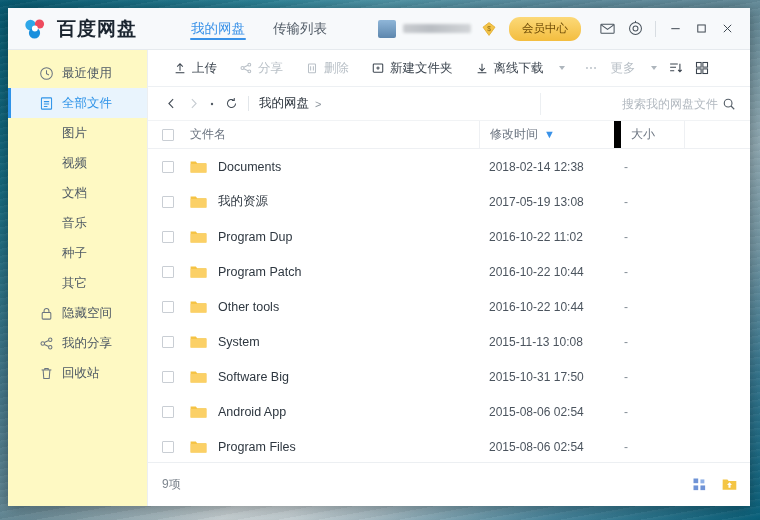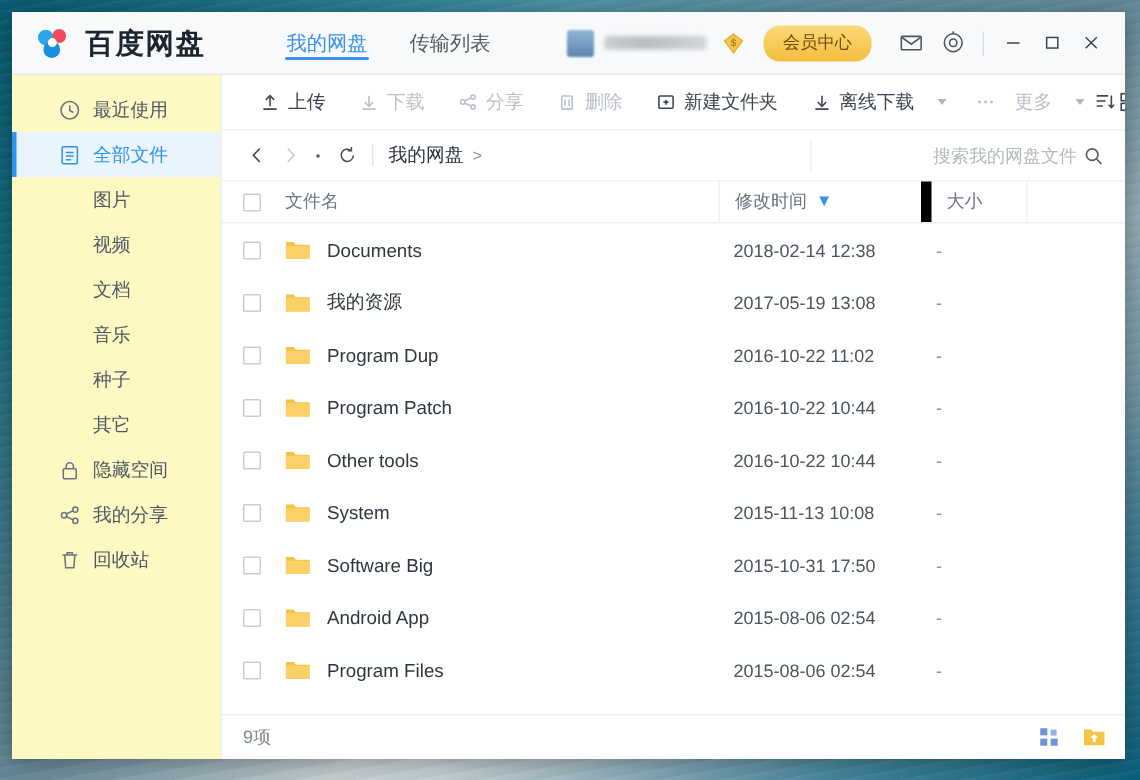--- a/index.html
+++ b/index.html
@@ -246,21 +246,21 @@
     cursor: default;
   }
   .r-name { flex: 1 1 auto; padding-left: 16px; display: flex; align-items: center; gap: 11px; min-width: 0; }
   .r-name .fname { overflow: hidden; white-space: nowrap; text-overflow: ellipsis; }
   .r-time { width: 135px; flex: 0 0 135px; padding-left: 10px; color: #4b545e; font-size: 12px; }
   .r-size { width: 70px; flex: 0 0 70px; padding-left: 10px; color: #858e97; font-size: 12px; }
   .r-pad { width: 66px; flex: 0 0 66px; }
   .folder-ico { width: 17px; height: 14px; flex: 0 0 17px; }
 
   .statusbar {
-    height: 30px; flex: 0 0 auto;
+    height: 44px; flex: 0 0 auto;
     border-top: 1px solid #eceff2;
     display: flex; align-items: center;
     padding: 0 10px 0 14px;
     font-size: 12px; color: #7e868f;
   }
   .status-right { margin-left: auto; display: flex; align-items: center; gap: 8px; }
   .st-ico { width: 22px; height: 22px; display: flex; align-items: center; justify-content: center; cursor: pointer; }
 </style>
 </head>
 <body>
@@ -425,29 +425,20 @@
         <div class="tool">
           <span class="t-ico">
             <svg viewBox="0 0 16 16" width="14" height="14" fill="none" stroke="currentColor" stroke-width="1.2">
               <path d="M8 11.2 V3.2 M4.8 6.4 L8 3.1 L11.2 6.4"></path>
                 <path d="M3 13.4 H13"></path>
             </svg>
           </span>
           <span>上传</span>
         </div>
 
-        <div class="tool disabled">
-          <span class="t-ico">
-            <svg viewBox="0 0 16 16" width="14" height="14" fill="none" stroke="currentColor" stroke-width="1.2">
-              <path d="M8 3.2 V11.2 M4.8 8 L8 11.3 L11.2 8"></path>
-                <path d="M3 13.4 H13"></path>
-            </svg>
-          </span>
-          <span>下载</span>
-        </div>
 
         <div class="tool disabled">
           <span class="t-ico">
             <svg viewBox="0 0 16 16" width="14" height="14" fill="none" stroke="currentColor" stroke-width="1.2">
               <circle cx="4" cy="8" r="1.7"></circle>
                 <circle cx="11.8" cy="4.2" r="1.6"></circle>
                 <circle cx="11.8" cy="11.8" r="1.6"></circle>
               <path d="M5.5 7.1 L10.3 4.9 M5.5 8.9 L10.3 11.1"></path>
             </svg>
           </span>

